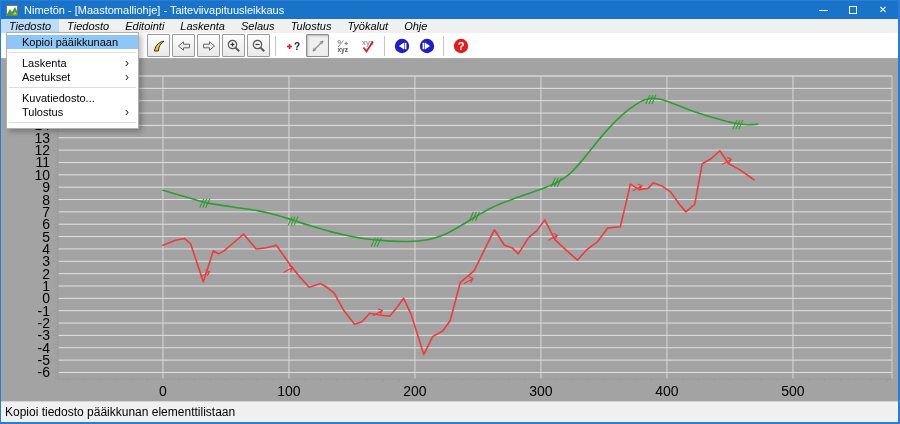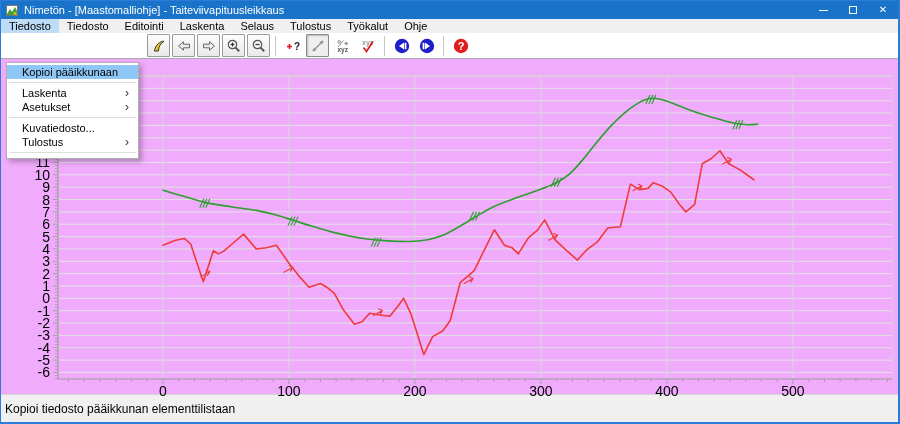--- a/index.html
+++ b/index.html
@@ -1,54 +1,54 @@
 <!DOCTYPE html>
 <html><head>
 <meta charset="utf-8">
 <style>
   html,body{margin:0;padding:0;background:#666;}
   *{box-sizing:border-box;font-family:"Liberation Sans","DejaVu Sans",sans-serif;}
-  .window{position:relative;width:900px;height:424px;background:#f0abfc;overflow:hidden;
+  .window{position:relative;width:900px;height:424px;background:#a3a3a3;overflow:hidden;
           border:1px solid #2a7cd8;border-bottom-width:2px;border-right-width:2px;}
   
   .titlebar{position:absolute;left:0;top:0;width:100%;height:18px;background:#1973c8;
             display:flex;align-items:center;color:#fff;font-size:11px;}
   .titlebar .appicon{width:13px;height:13px;margin:0 5px 0 5px;flex:0 0 auto;}
   .titlebar .title{flex:1 1 auto;white-space:nowrap;overflow:hidden;}
   .wincontrols{display:flex;height:100%;}
   .wincontrols .wbtn{width:30px;height:100%;display:flex;align-items:center;justify-content:center;
                      color:#fff;font-size:10px;line-height:1;}
   .wbtn .maxbox{display:inline-block;width:8px;height:8px;border:1px solid #fff;}
   .wbtn .minline{display:inline-block;width:9px;height:1px;background:#fff;}
   
   .menubar{position:absolute;left:0;top:18px;width:100%;height:14px;background:#f0f0f0;
            display:flex;align-items:stretch;font-size:11px;}
-  .menubar .mitem{padding:0 8px;display:flex;align-items:center;color:#000;}
+  .menubar .mitem{padding:0 8px;display:flex;align-items:center;color:#000;font-style:italic;}
   .menubar .mitem.selected{background:#bedcf5;}
   
   .toolbar{position:absolute;left:0;top:32px;width:100%;height:26px;background:#fff;
            border-bottom:1px solid #ababab;display:flex;align-items:center;padding-left:146px;}
   .tbtn{width:23px;height:23px;margin-right:2px;display:flex;align-items:center;justify-content:center;
         border:1px solid transparent;border-radius:1px;flex:0 0 auto;}
   .tbtn.raised{background:linear-gradient(#fdfdfd,#e9e9e9);border-color:#9a9a9a;}
   .tbtn.pressed{background:#efefef;border-color:#8a8a8a;box-shadow:inset 1px 1px 2px rgba(0,0,0,.22);}
   .tsep{width:1px;height:20px;background:#c6c6c6;margin:0 5px 0 3px;flex:0 0 auto;}
   
   svg.chart{position:absolute;left:0;top:0;z-index:1;pointer-events:none;}
   
   .filemenu{position:absolute;left:5px;top:31px;width:133px;z-index:50;background:#fff;
             border:1px solid #b0b0b0;box-shadow:3px 3px 5px rgba(0,0,0,.25);
-            font-size:11px;padding:2px 0;margin-top:30px;}
+            font-size:11px;padding:2px 0;}
   .fmitem{height:14px;display:flex;align-items:center;padding:0 9px 0 15px;color:#000;position:relative;}
   .fmitem.hl{background:#8ec6f5;}
   .fmitem .sc{margin-left:auto;}
   .fmitem .sub{margin-left:auto;font-size:12px;line-height:10px;color:#333;}
   .fmsep{border-top:1px solid #dcdcdc;margin:3px 2px;}
   
-  .statusbar{position:absolute;left:0;bottom:0;width:100%;height:28px;background:#f0f0f0;
+  .statusbar{position:absolute;left:0;bottom:0;width:100%;height:21px;background:#f0f0f0;
              border-top:1px solid #d5d5d5;display:flex;align-items:center;
              font-size:12px;color:#000;padding-left:4px;}
 </style>
 </head>
 <body>
 
 <div class="window">
 
   <div class="titlebar">
     <span class="appicon">

